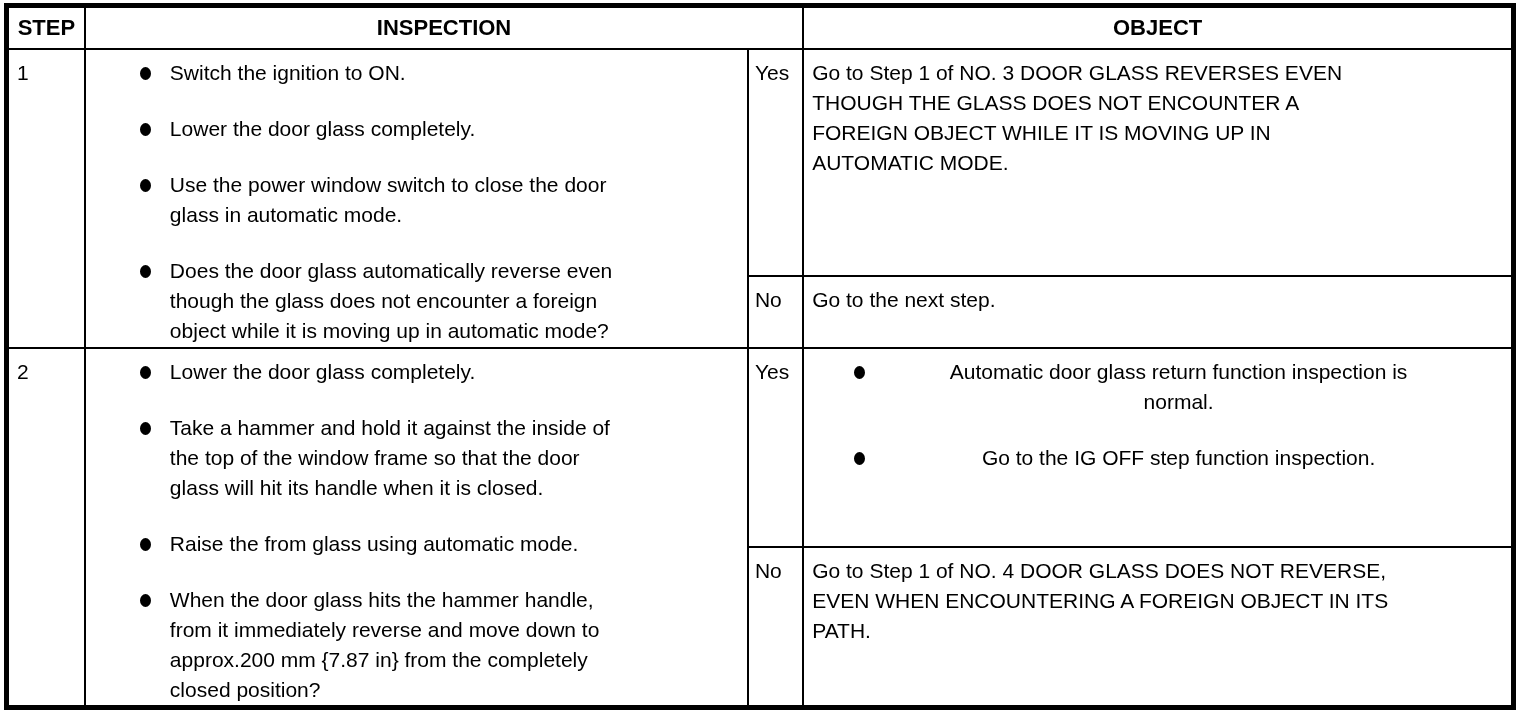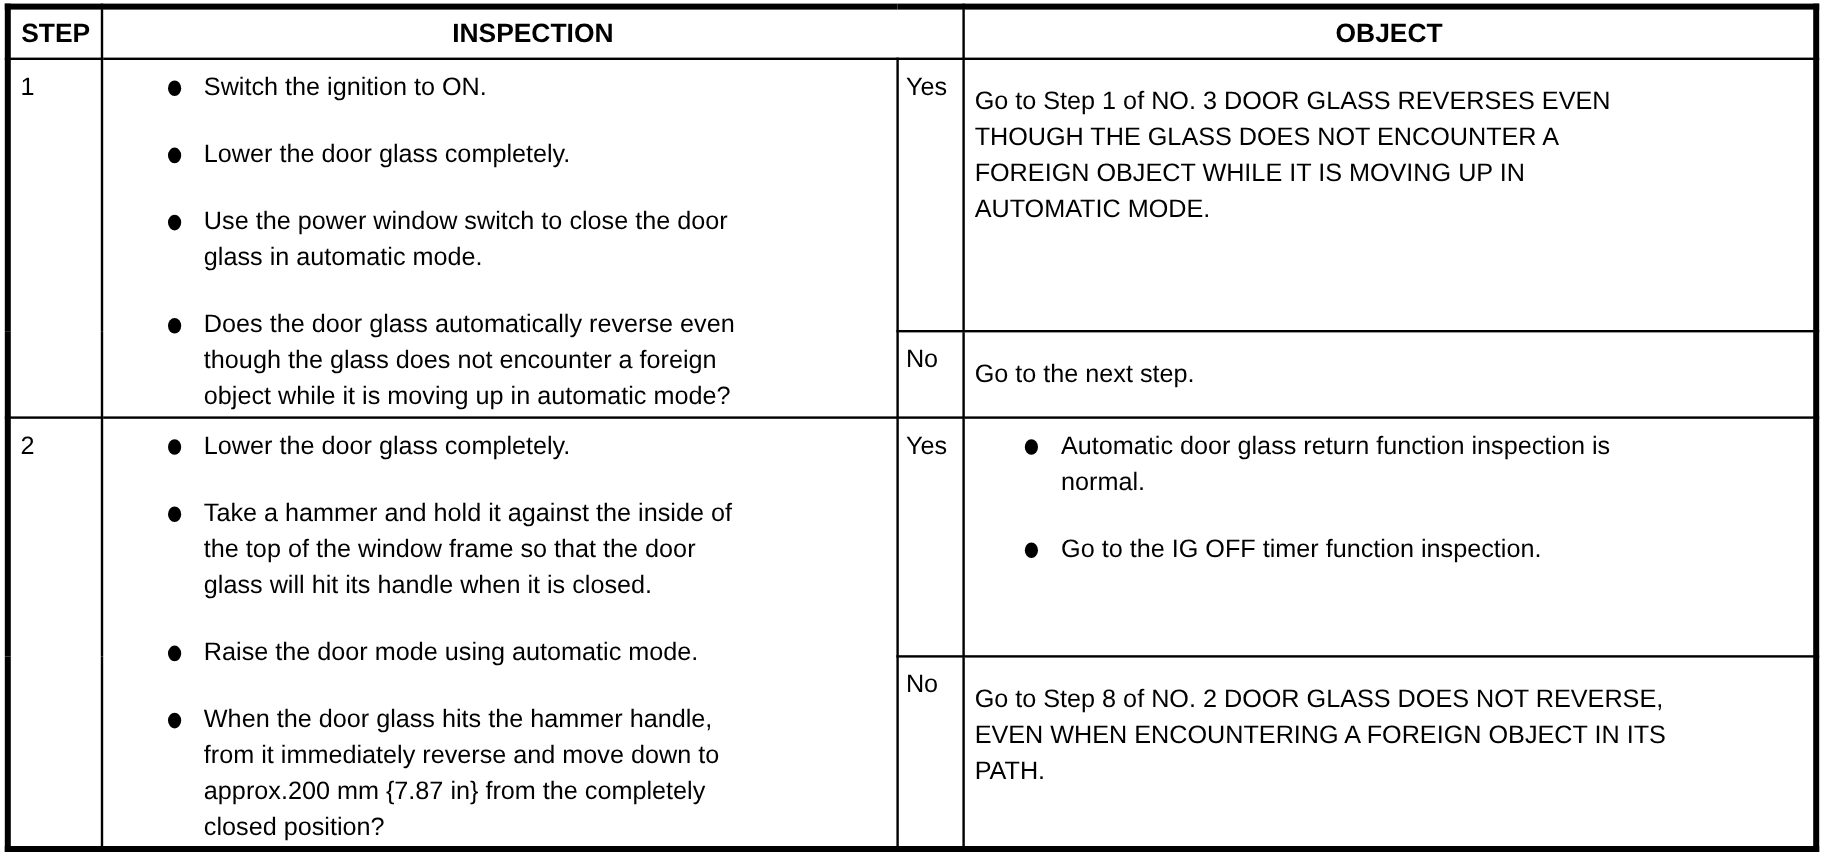--- a/index.html
+++ b/index.html
@@ -45,25 +45,26 @@
   td.step-cell {
     padding: 8px 4px 0 8px;
   }
   td.inspection-cell {
     padding: 8px 0 0 4px;
   }
   td.yn-cell {
     padding: 8px 2px 16px 6px;
   }
   td.action-cell {
-    padding: 20px 8px 0 8px;
+    padding: 8px 8px 0 8px;
     white-space: pre-line;
   }
   td.action-cell-bullets {
     padding: 8px 0 0 0;
+    text-align: center;
   }
   ul.bullets {
     margin: 0;
     padding: 0;
     list-style: none;
   }
   ul.bullets li {
     position: relative;
     padding-left: 80px;
     padding-right: 38px;
@@ -134,37 +135,37 @@
       </tr>
 
       <tr class="row-2-yes">
         <td rowspan="2" class="step-cell">2</td>
         <td rowspan="2" class="inspection-cell">
           <ul class="bullets">
             <li>Lower the door glass completely.</li>
             <li>Take a hammer and hold it against the inside of
 the top of the window frame so that the door
 glass will hit its handle when it is closed.</li>
-            <li>Raise the door mode using automatic mode.</li>
+            <li>Raise the from glass using automatic mode.</li>
             <li><span>When the door glass hits the hammer handle,
 from it immediately reverse and move down to
 </span><strong>approx.200 mm {7.87 in}</strong><span> from the completely
 closed position?</span></li>
           </ul>
         </td>
         <td class="yn-cell">Yes</td>
         <td class="action-cell-bullets">
           <ul class="bullets">
             <li>Automatic door glass return function inspection is
 normal.</li>
-            <li>Go to the IG OFF timer function inspection.</li>
+            <li>Go to the IG OFF step function inspection.</li>
           </ul>
         </td>
       </tr>
       <tr class="row-2-no">
         <td class="yn-cell">No</td>
-        <td class="action-cell">Go to Step 8 of NO. 2 DOOR GLASS DOES NOT REVERSE,
+        <td class="action-cell">Go to Step 1 of NO. 4 DOOR GLASS DOES NOT REVERSE,
 EVEN WHEN ENCOUNTERING A FOREIGN OBJECT IN ITS
 PATH.</td>
       </tr>
     </tbody>
   </table>
 </div>
 
 </body></html>

